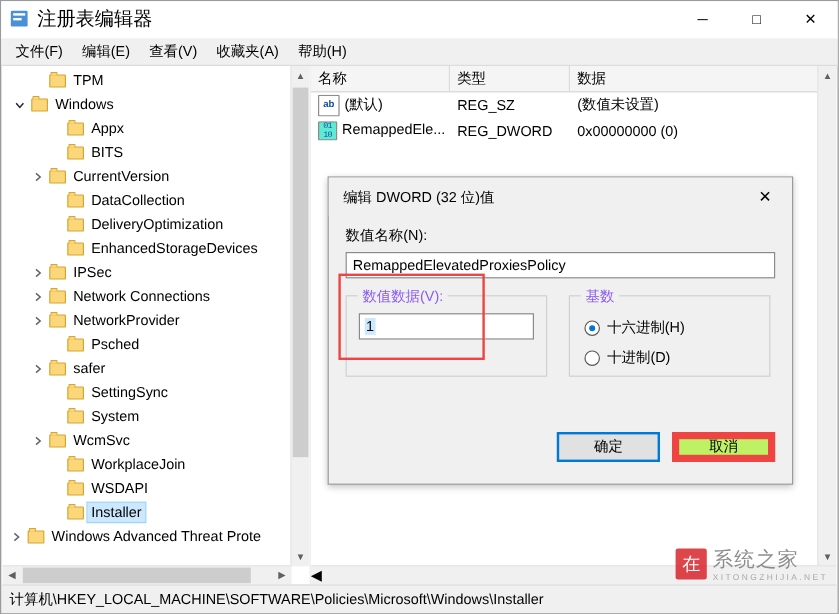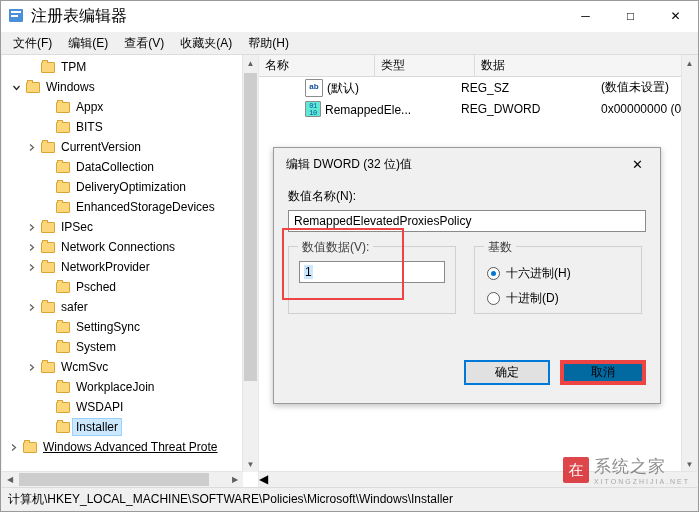--- a/index.html
+++ b/index.html
@@ -99,21 +99,21 @@
     display:flex;height:21px;background:#f5f5f5;border-bottom:1px solid #d9d9d9;
     font-size:12px;color:#000;
   }
   .list-header .col{
     display:flex;align-items:center;padding-left:6px;border-right:1px solid #dcdcdc;box-sizing:border-box;
   }
   .col-name{width:116px;}
   .col-type{width:100px;}
   .col-data{flex:1;border-right:none;}
   .list-row{display:flex;height:21px;align-items:center;font-size:12px;color:#000;}
-  .cell{display:flex;align-items:flex-end;box-sizing:border-box;padding-left:6px;overflow:hidden;white-space:nowrap;margin-left:40px;}
+  .cell{display:flex;align-items:flex-start;box-sizing:border-box;padding-left:6px;overflow:hidden;white-space:nowrap;}
   .ico{width:16px;height:16px;margin-right:4px;flex:none;position:relative;}
   .ico-ab{
     background:#fff;border:1px solid #8c8c8c;border-radius:1px;
     font-size:8px;line-height:14px;text-align:center;color:#1050a0;font-weight:bold;
   }
   .ico-bin{
     background:#5eead4;border:1px solid #8c8c8c;border-radius:1px;
     font-size:7px;line-height:7px;color:#1050a0;letter-spacing:-0.5px;text-align:center;
     padding-top:1px;box-sizing:border-box;font-family:"Liberation Mono",monospace;
   }
@@ -146,21 +146,21 @@
   .fld-label{font-size:12px;color:#000;margin:8px 0 5px 0;}
   .txt-input{
     height:22px;background:#fff;border:1px solid #8a8a8a;box-sizing:border-box;
     display:flex;align-items:center;padding-left:5px;font-size:12px;color:#000;
   }
   .two-col{display:flex;margin-top:14px;}
   .group{
     border:1px solid #d0d0d0;position:relative;box-sizing:border-box;
   }
   .group > .legend{
-    position:absolute;top:-8px;left:9px;background:#f0f0f0;padding:0 4px;font-size:12px;color:#404040;
+    position:absolute;top:-8px;left:9px;background:#f0f0f0;padding:0 4px;font-size:12px;color:#8b5cf6;
   }
   .grp-left{width:168px;height:68px;margin-right:18px;}
   .grp-right{width:168px;height:68px;}
   .value-box{
     position:absolute;left:10px;top:14px;width:146px;height:22px;background:#fff;
     border:1px solid #8a8a8a;box-sizing:border-box;display:flex;align-items:center;padding-left:4px;
   }
   .sel-char{background:#cce8ff;color:#000;font-size:12px;padding:0 1px;}
   .hl-red{
     position:absolute;left:-7px;top:-19px;width:122px;height:72px;border:2px solid #e44; box-sizing:border-box;
@@ -170,21 +170,21 @@
   .radio{
     width:13px;height:13px;border:1px solid #5a5a5a;border-radius:50%;background:#fff;margin-right:6px;
     position:relative;box-sizing:border-box;flex:none;
   }
   .radio.on:after{
     content:"";position:absolute;left:3px;top:3px;width:5px;height:5px;border-radius:50%;background:#0078d7;
   }
   .radios{padding-top:18px;}
   .btn-row{position:absolute;right:14px;bottom:18px;display:flex;}
   .btn{
-    width:86px;height:25px;border:4px solid #ef4444;background:#0369a1;
+    width:86px;height:25px;border:6px solid #ef4444;background:#bef264;
     display:flex;align-items:center;justify-content:center;font-size:12px;color:#000;
     box-sizing:border-box;margin-left:10px;
   }
   .btn.primary{border:2px solid #0078d7;background:#e1e1e1;}
   
   .watermark{
     position:absolute;right:8px;bottom:26px;display:flex;align-items:center;opacity:.85;
   }
   .wm-badge{
     width:26px;height:26px;background:#d8262c;color:#fff;font-size:15px;
@@ -379,21 +379,21 @@
             </span>
             <span class="label">WSDAPI</span>
           </div>
           <div class="tree-row selected" style="padding-left: 36px;">
             <span class="arrow"></span>
             <span class="folder">
               <span class="fi"></span>
             </span>
             <span class="label">Installer</span>
           </div>
-          <div class="tree-row" style="padding-left: 3px; text-decoration: underline;">
+          <div class="tree-row" style="padding-left: 3px;">
             <span class="arrow">
               <svg width="9" height="9" viewBox="0 0 9 9">
                 <path d="M3 1.5 L6.5 4.5 L3 7.5" fill="none" stroke="#606060" stroke-width="1.2"></path>
               </svg>
             </span>
             <span class="folder">
               <span class="fi"></span>
             </span>
             <span class="label">Windows Advanced Threat Prote</span>
           </div>

